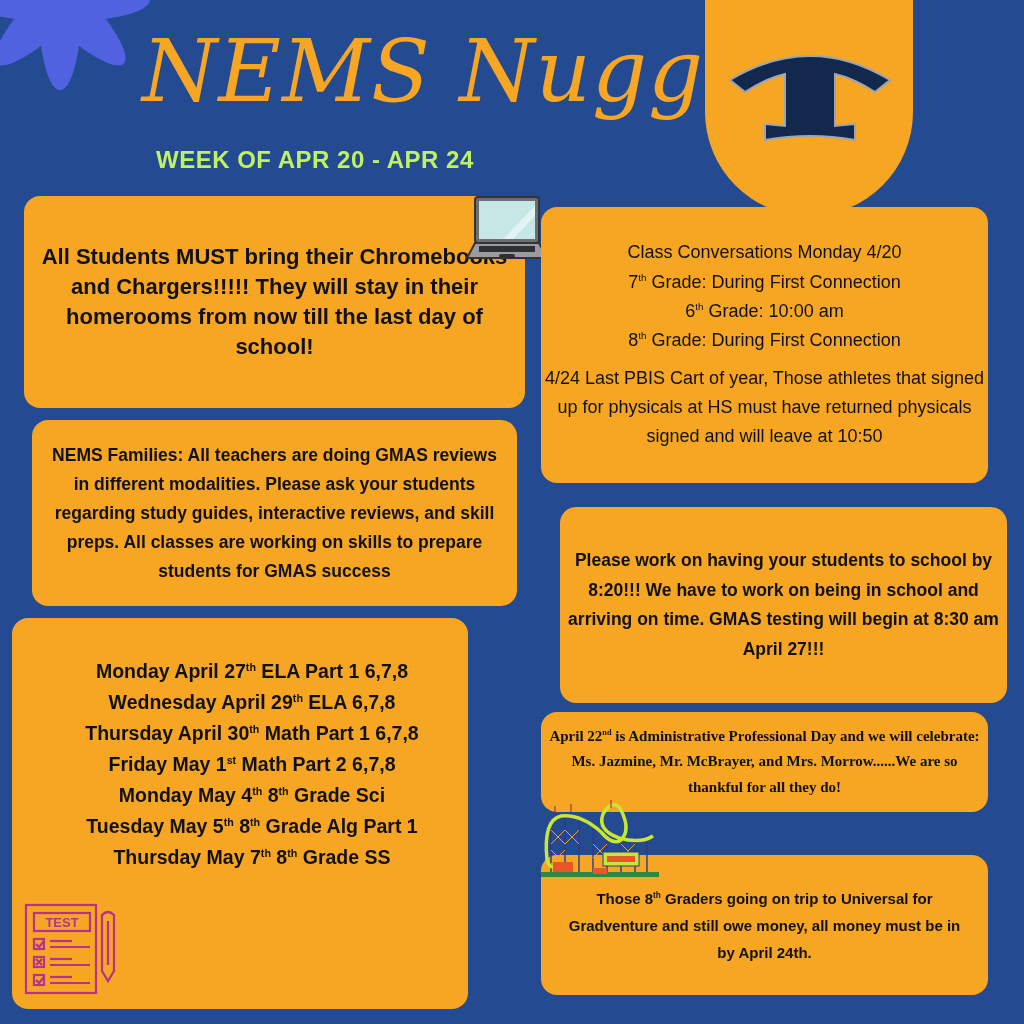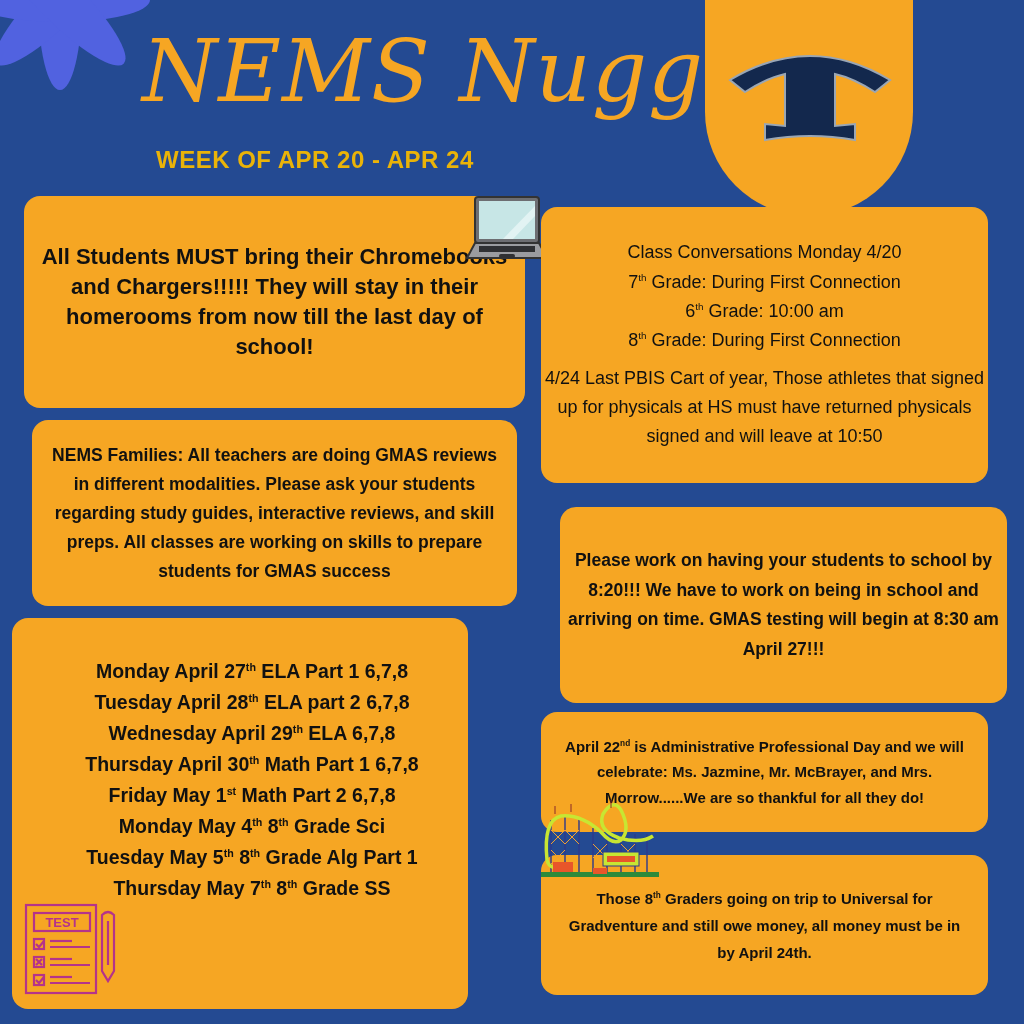--- a/index.html
+++ b/index.html
@@ -15,21 +15,21 @@
     position: absolute; left: 142px; top: 16px;
     font-family: "DejaVu Serif", serif;
     font-style: italic;
     font-size: 86px; line-height: 110px;
     color: #f6a623;
     letter-spacing: 1px;
     white-space: nowrap;
   }
   .week {
     position: absolute; left: 156px; top: 146px;
-    color: #eab308; font-weight: bold;
+    color: #bef264; font-weight: bold;
     font-size: 24px; letter-spacing: 0.5px;
     white-space: nowrap;
   }
   .shield {
     position: absolute; left: 705px; top: 0; width: 208px; height: 216px;
     background: #f6a623;
     border-radius: 0 0 104px 104px;
   }
   .shield svg { position: absolute; left: 20px; top: 44px; }
   .box {
@@ -39,21 +39,21 @@
     text-align: center;
   }
   .box p { width: 100%; }
   .bold { font-weight: bold; }
   sup { font-size: 0.55em; vertical-align: 0.7em; line-height: 0; }
   .b1 { left: 24px; top: 196px; width: 501px; height: 212px; padding: 0 10px; font-size: 22px; line-height: 30px; }
   .b2 { left: 32px; top: 420px; width: 485px; height: 186px; padding: 0 8px; font-size: 17.5px; line-height: 29px; }
   .b3 { left: 12px; top: 618px; width: 456px; height: 391px; font-size: 19.5px; line-height: 31px; align-items: flex-start; padding-top: 38px; padding-left: 24px; }
   .r1 { left: 541px; top: 207px; width: 447px; height: 276px; padding: 0 1px; font-size: 18px; line-height: 29.3px; }
   .r2 { left: 541px; top: 507px; width: 447px; height: 196px; padding: 0 6px; font-size: 17.5px; line-height: 29.5px; margin-left: 19px; }
-  .r3 { left: 541px; top: 712px; width: 447px; height: 120px; padding: 0 6px; font-size: 15px; line-height: 25.5px; }
+  .r3 { left: 541px; top: 712px; width: 447px; height: 100px; padding: 0 6px; font-size: 15px; line-height: 25.5px; font-family: Liberation Serif, serif; }
   .r4 { left: 541px; top: 855px; width: 447px; height: 140px; padding: 0 12px; font-size: 15px; line-height: 27px; }
   .line { display: block; white-space: nowrap; }
   .laptop { position: absolute; left: 463px; top: 194px; width: 88px; height: 72px; }
   .test-icon { position: absolute; left: 22px; top: 903px; width: 100px; height: 92px; }
   .coaster { position: absolute; left: 541px; top: 800px; width: 118px; height: 80px; }
 </style>
 </head>
 <body>
 
 <svg class="flower" viewBox="0 0 240 210">
@@ -86,21 +86,20 @@
   <rect x="36" y="60" width="16" height="4" rx="2" fill="#2f3033"></rect>
 </svg>
 
 <div class="box b2">
   <p class="bold" style="padding:0 8px;">NEMS Families: All teachers are doing GMAS reviews in different modalities. Please ask your students regarding study guides, interactive reviews, and skill preps. All classes are working on skills to prepare students for GMAS success</p>
 </div>
 
 <div class="box b3">
   <div class="bold" style="width:100%;">
     <span class="line"><span>Monday April 27</span><sup>th</sup><span> ELA Part 1 6,7,8</span></span>
-    <span class="line"><span>Tuesday April 28</span><sup>th</sup><span> ELA part 2 6,7,8</span></span>
     <span class="line"><span>Wednesday April 29</span><sup>th</sup><span> ELA 6,7,8</span></span>
     <span class="line"><span>Thursday April 30</span><sup>th</sup><span> Math Part 1 6,7,8</span></span>
     <span class="line"><span>Friday May 1</span><sup>st</sup><span> Math Part 2 6,7,8</span></span>
     <span class="line"><span>Monday May 4</span><sup>th</sup><span> 8</span><sup>th</sup><span> Grade Sci</span></span>
     <span class="line"><span>Tuesday May 5</span><sup>th</sup><span> 8</span><sup>th</sup><span> Grade Alg Part 1</span></span>
     <span class="line"><span>Thursday May 7</span><sup>th</sup><span> 8</span><sup>th</sup><span> Grade SS</span></span>
   </div>
 </div>
 <svg class="test-icon" viewBox="0 0 100 92">
   <g fill="none" stroke="#b5338a" stroke-width="2.2">

